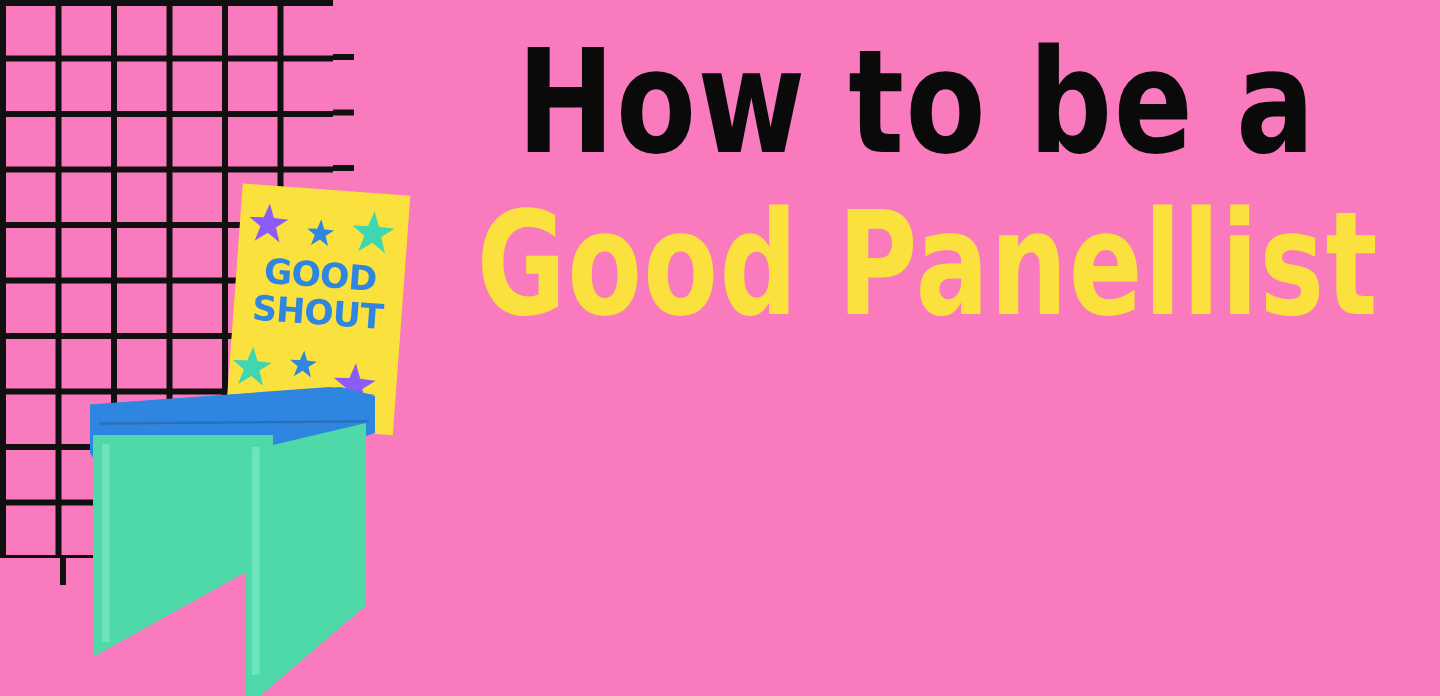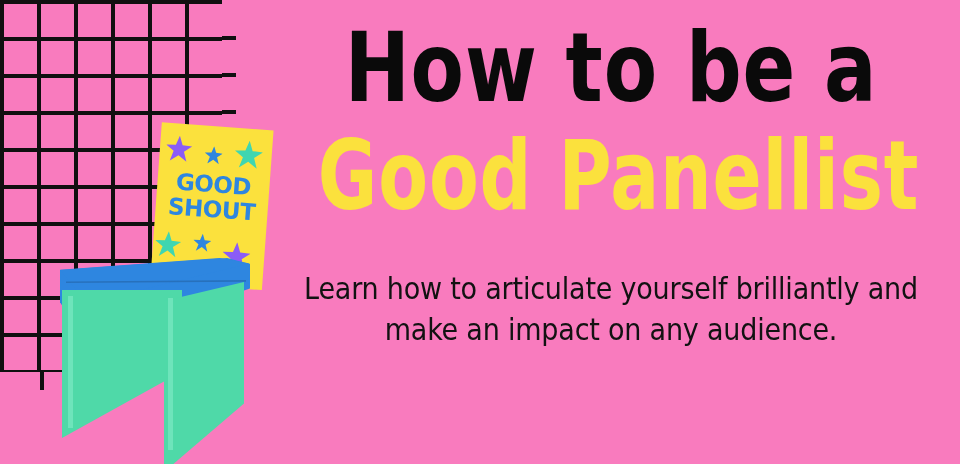--- a/index.html
+++ b/index.html
@@ -260,16 +260,15 @@
 
     <div class="leg" id="leg-left"></div>
     <div id="leg-left-highlight"></div>
     <div class="leg" id="leg-right"></div>
     <div id="leg-right-highlight"></div>
   </div>
 
   <div id="copy">
     <h1 class="headline" id="headline-1">How to be a</h1>
     <h1 class="headline" id="headline-2">Good Panellist</h1>
-    <p id="subtitle">Learn how to articulate yourself brilliantly and make an impact on any audience.</p>
   </div>
 
 </div>
 
 </body></html>

